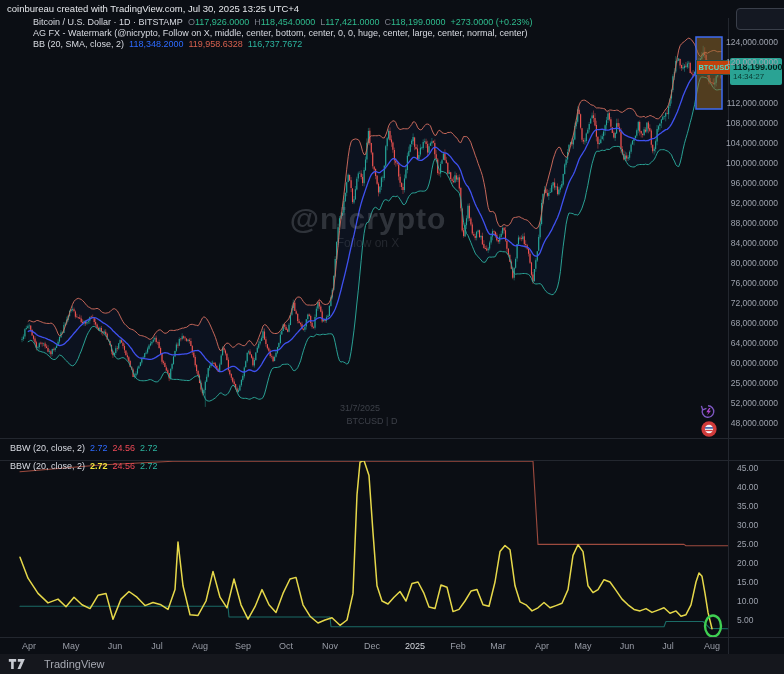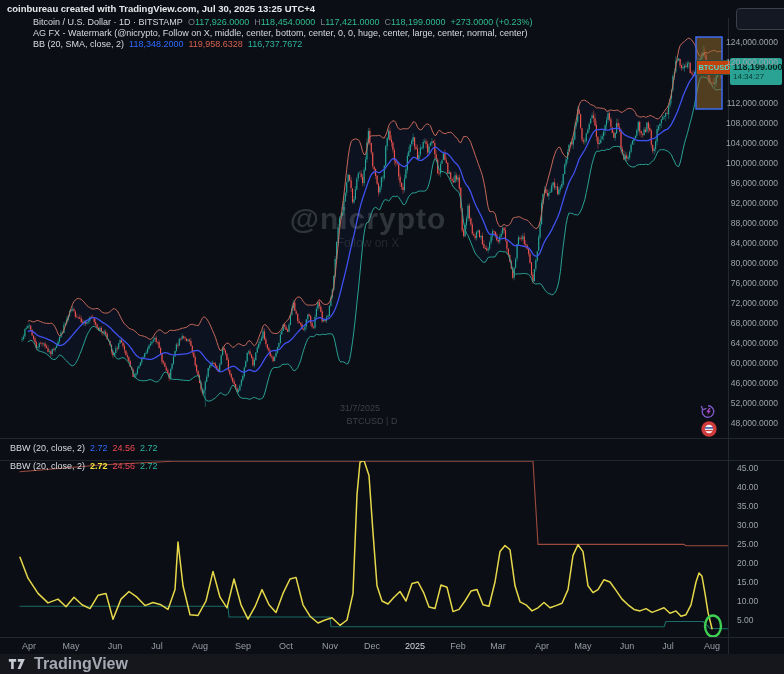--- a/index.html
+++ b/index.html
@@ -1,20 +1,20 @@
 <!DOCTYPE html>
 <html><head>
 <meta charset="utf-8">
 <style>
   html,body{margin:0;padding:0;background:#07090d;}
   #app{position:relative;width:784px;height:674px;background:#0b0e14;overflow:hidden;
        font-family:"Liberation Sans",sans-serif;-webkit-font-smoothing:antialiased;}
   .abs{position:absolute;}
   
-  #export-header{left:7px;top:3px;font-size:9.5px;font-weight:bold;color:#e6e8ec;white-space:nowrap;}
+  #export-header{left:7px;top:3px;font-size:9.5px;font-weight:normal;color:#e6e8ec;white-space:nowrap;}
   
   .legend-row{white-space:nowrap;font-size:9px;line-height:11px;}
   .tk{margin-right:5px;}
   .tk-t{color:#d8dbe2;}
   .tk-m{color:#7a7e89;margin-right:0;}
   .tk-g{color:#2fbc8e;text-align:center;}
   .tk-b{color:#2e6bff;}
   .tk-o{color:#d6604e;}
   .tk-r{color:#ef4956;margin-top:40px;}
   .tk-c{color:#2cb5a0;}
@@ -39,21 +39,21 @@
       align-items:center;justify-content:center;cursor:pointer;padding-left:42px;}
   
   #symbol-tag{left:696px;top:60px;width:34px;height:13px;background:#c2410c;border:1px solid #1f4f49;
       color:#4adbc8;font-size:7.5px;font-weight:bold;display:flex;align-items:center;justify-content:center;}
   #last-price-label{left:730px;top:58px;width:52px;height:27px;background:#2aa394;border-radius:2px;
       color:#06221d;display:flex;flex-direction:column;align-items:flex-start;justify-content:center;padding-left:3px;box-sizing:border-box;}
   #last-price-label .lp1{font-size:9px;font-weight:bold;line-height:10px;}
   #last-price-label .lp2{font-size:8px;line-height:9px;color:#0b3a32;}
   
   #footer-bar{left:0;top:654px;width:784px;height:20px;background:#15171d;display:flex;align-items:center;}
-  #footer-brand{color:#a6a9b2;font-size:16px;font-weight:bold;margin-left:8px;}
+  #footer-brand{color:#a6a9b2;font-size:11px;font-weight:normal;margin-left:18px;}
   svg{display:block;}
 </style>
 </head>
 <body>
 
 <div id="app">
 
   <div class="abs" id="export-header">coinbureau created with TradingView.com, Jul 30, 2025 13:25 UTC+4</div>
 
   <svg class="abs" id="main-svg" style="left:0;top:18px;" width="728" height="420" viewBox="0 18 728 420">
@@ -136,21 +136,21 @@
     <div class="price-tick" style="top: 178px;">96,000.0000</div>
     <div class="price-tick" style="top: 198px;">92,000.0000</div>
     <div class="price-tick" style="top: 218px;">88,000.0000</div>
     <div class="price-tick" style="top: 238px;">84,000.0000</div>
     <div class="price-tick" style="top: 258px;">80,000.0000</div>
     <div class="price-tick" style="top: 278px;">76,000.0000</div>
     <div class="price-tick" style="top: 298px;">72,000.0000</div>
     <div class="price-tick" style="top: 318px;">68,000.0000</div>
     <div class="price-tick" style="top: 338px;">64,000.0000</div>
     <div class="price-tick" style="top: 358px;">60,000.0000</div>
-    <div class="price-tick" style="top: 378px;">46,000.0000</div>
+    <div class="price-tick" style="top: 378px;">25,000.0000</div>
     <div class="price-tick" style="top: 398px;">52,000.0000</div>
     <div class="price-tick" style="top: 418px;">48,000.0000</div>
     <div class="bbw-tick" style="top: 463px;">45.00</div>
     <div class="bbw-tick" style="top: 482px;">40.00</div>
     <div class="bbw-tick" style="top: 501px;">35.00</div>
     <div class="bbw-tick" style="top: 520px;">30.00</div>
     <div class="bbw-tick" style="top: 539px;">25.00</div>
     <div class="bbw-tick" style="top: 558px;">20.00</div>
     <div class="bbw-tick" style="top: 577px;">15.00</div>
     <div class="bbw-tick" style="top: 596px;">10.00</div>

